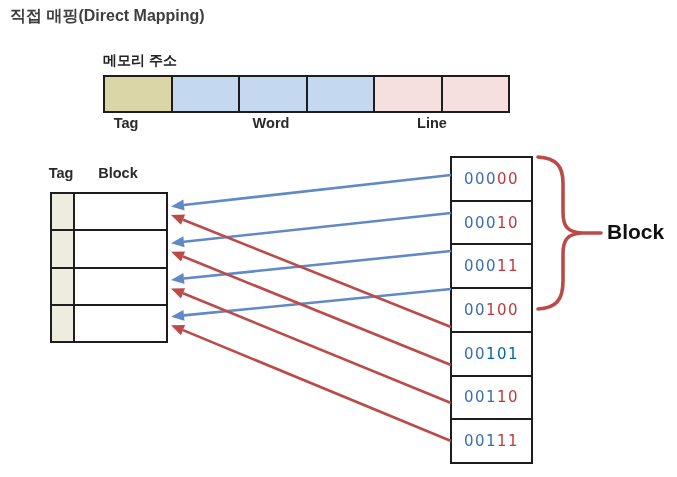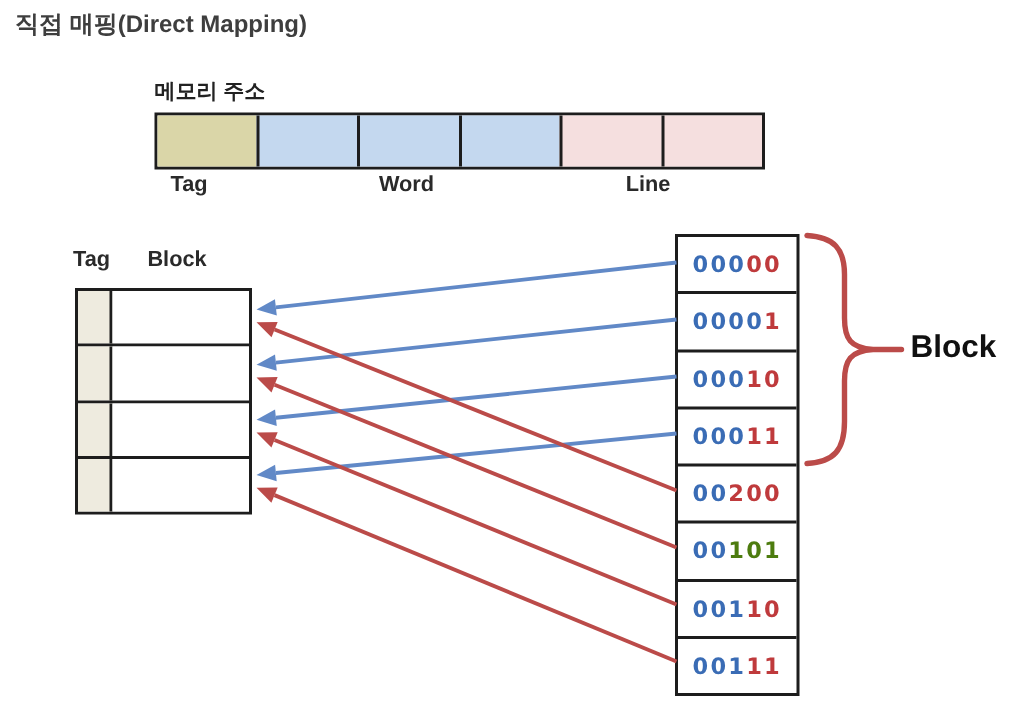--- a/index.html
+++ b/index.html
@@ -42,21 +42,21 @@
   .cache-row + .cache-row{border-top:2px solid #1d1d1d;}
   .cache-tag-cell{width:21px;border-right:2px solid #1d1d1d;}
   .cache-block-cell{flex:1;background:#ffffff;}
   
   .mem-col{
     left:450px;top:156px;width:79px;height:304px;
     border:2px solid #1d1d1d;display:flex;flex-direction:column;background:#fff;
   }
   .mem-cell{
     flex:1;display:flex;align-items:center;justify-content:center;
-    font-size:15px;font-weight:bold;letter-spacing:1.5px;
+    font-size:15px;font-weight:normal;letter-spacing:1.5px;
     font-family:"DejaVu Sans","Liberation Sans",sans-serif;
   }
   .mem-cell + .mem-cell{border-top:2px solid #1d1d1d;}
   
   .block-label{
     left:607px;top:220px;font-size:21px;font-weight:bold;color:#101010;
   }
   svg.overlay{left:0;top:0;pointer-events:none;}
 </style>
 </head>
@@ -100,38 +100,34 @@
       <div class="cache-block-cell"></div>
     </div>
   </div>
 
 <div class="abs mem-col" id="mem-col">
     <div class="mem-cell">
       <span style="color: rgb(58, 108, 181);">000</span>
       <span style="color: rgb(191, 58, 60);">00</span>
     </div>
     <div class="mem-cell">
-      <span style="color: rgb(58, 108, 181);">0000</span>
-      <span style="color: rgb(191, 58, 60);">1</span>
-    </div>
-    <div class="mem-cell">
       <span style="color: rgb(58, 108, 181);">000</span>
       <span style="color: rgb(191, 58, 60);">10</span>
     </div>
     <div class="mem-cell">
       <span style="color: rgb(58, 108, 181);">000</span>
       <span style="color: rgb(191, 58, 60);">11</span>
     </div>
     <div class="mem-cell">
       <span style="color: rgb(58, 108, 181);">00</span>
-      <span style="color: rgb(191, 58, 60);">200</span>
+      <span style="color: rgb(191, 58, 60);">100</span>
     </div>
     <div class="mem-cell">
       <span style="color: rgb(58, 108, 181);">00</span>
-      <span style="color: #4d7c0f;">101</span>
+      <span style="color: #0369a1;">101</span>
     </div>
     <div class="mem-cell">
       <span style="color: rgb(58, 108, 181);">001</span>
       <span style="color: rgb(191, 58, 60);">10</span>
     </div>
     <div class="mem-cell">
       <span style="color: rgb(58, 108, 181);">001</span>
       <span style="color: rgb(191, 58, 60);">11</span>
     </div>
   </div>

